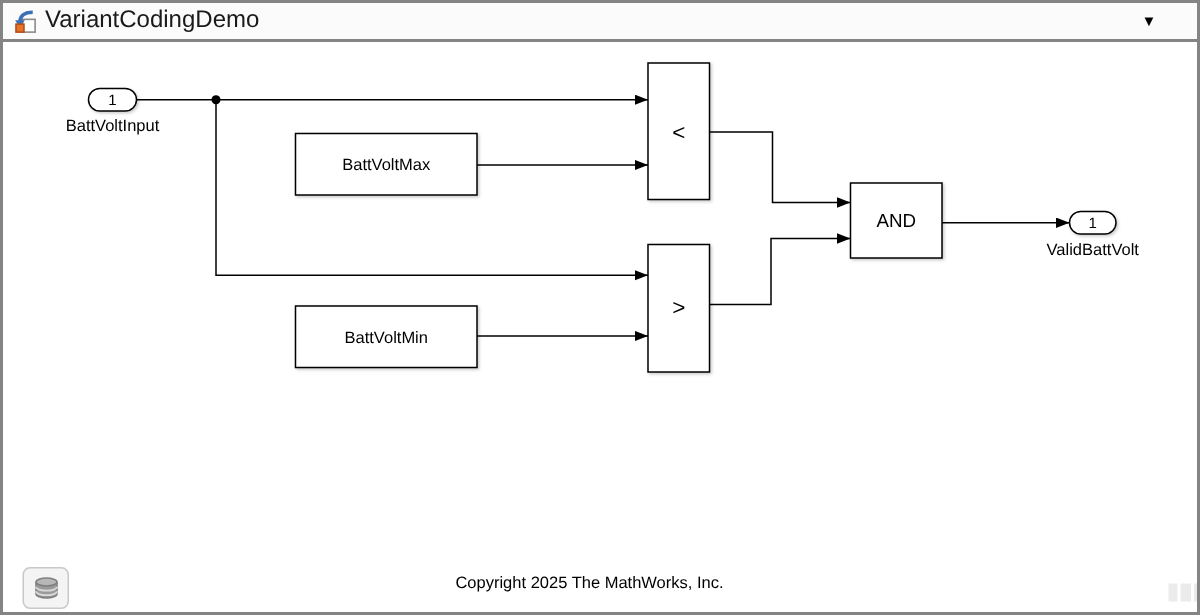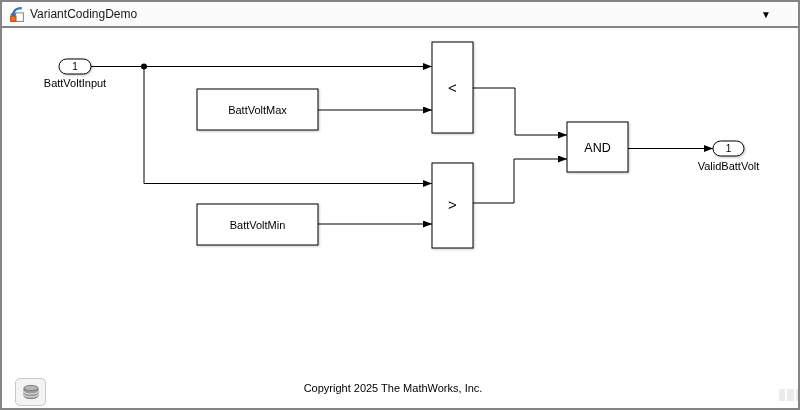--- a/index.html
+++ b/index.html
@@ -9,21 +9,21 @@
     position:relative; width:800px; height:410px;
     border:2px solid #848484; box-sizing:border-box; background:#ffffff;
     overflow:hidden;
   }
   .titlebar {
     position:relative; height:26px; background:#fbfbfb;
     border-bottom:2px solid #848484;
     display:flex; align-items:center; padding:0 6px; box-sizing:border-box;
   }
   .title-icon { width:17px; height:17px; margin-right:5px; flex:0 0 auto; }
-  .title-text { font-size:12px; color:#1a1a1a; white-space:nowrap; }
+  .title-text { font-size:16px; color:#1a1a1a; white-space:nowrap; }
   .dropdown-btn {
     position:absolute; right:20px; top:4px; width:24px; height:18px;
     background:transparent; border:none; padding:0; cursor:pointer;
     display:flex; align-items:center; justify-content:center;
     font-size:10px; color:#000; line-height:1;
   }
   .canvas {
     position:absolute; top:28px; left:2px; width:796px; height:378px;
     background:#ffffff;
   }

